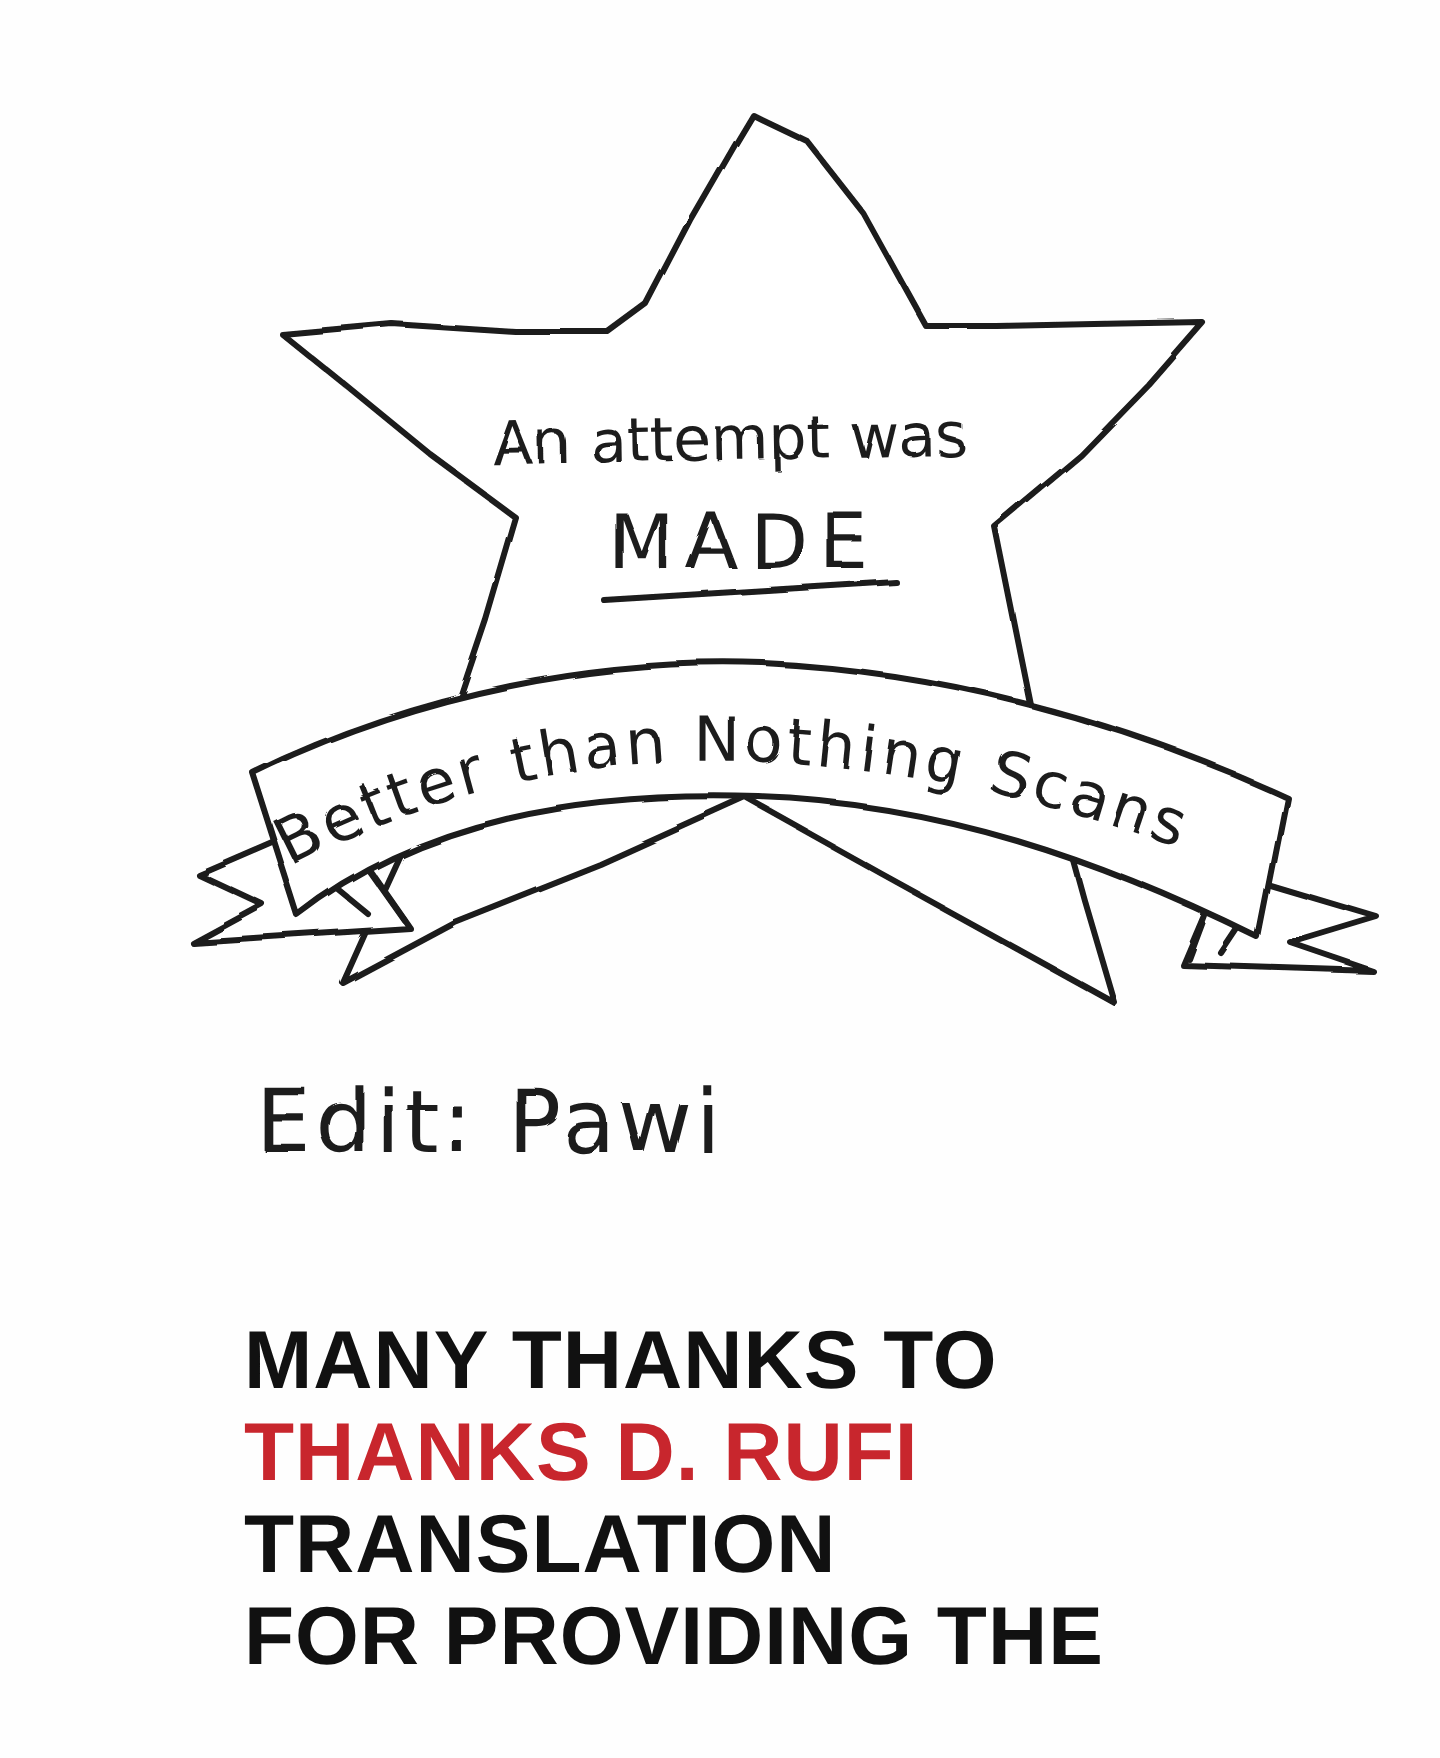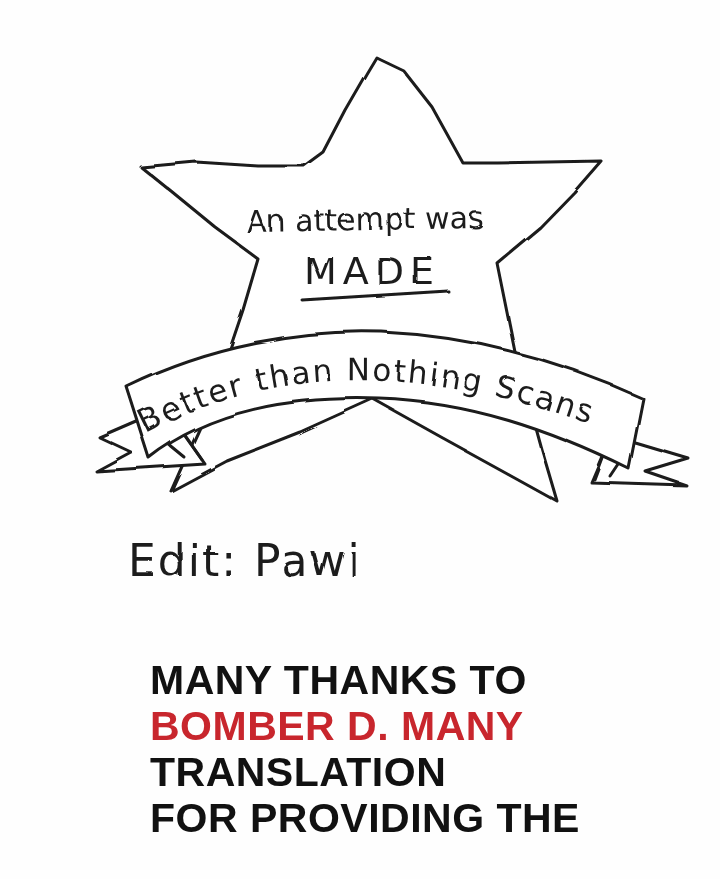--- a/index.html
+++ b/index.html
@@ -37,21 +37,21 @@
     left: 122px;
     top: 657px;
     font-family: "Liberation Sans", sans-serif;
     font-weight: bold;
     font-size: 41px;
     line-height: 46px;
     letter-spacing: 0.5px;
     color: #111111;
     white-space: nowrap;
   }
-  .thanks-line { height: 46px; margin-left: 28px; }
+  .thanks-line { height: 46px; }
   .thanks-line.red { color: #c8262d; }
 </style>
 </head>
 <body>
 
 <div class="page">
 
   <svg class="stamp-svg" width="720" height="620" viewBox="0 0 720 620">
     <defs>
       <filter id="wobble" x="-10%" y="-10%" width="120%" height="120%">
@@ -103,18 +103,18 @@
       <text class="hand-text" font-size="31" letter-spacing="2">
         <textPath href="#bannerTextPath" startOffset="10">Better than Nothing Scans</textPath>
       </text>
 
       <text class="hand-text" x="128" y="576" font-size="44" letter-spacing="2">Edit: Pawi</text>
     </g>
   </svg>
 
   <div class="thanks-block">
     <div class="thanks-line">MANY THANKS TO</div>
-    <div class="thanks-line red">BOMBER D. MANY</div>
+    <div class="thanks-line red">THANKS D. RUFI</div>
     <div class="thanks-line">TRANSLATION</div>
     <div class="thanks-line">FOR PROVIDING THE</div>
   </div>
 
 </div>
 
 </body></html>

